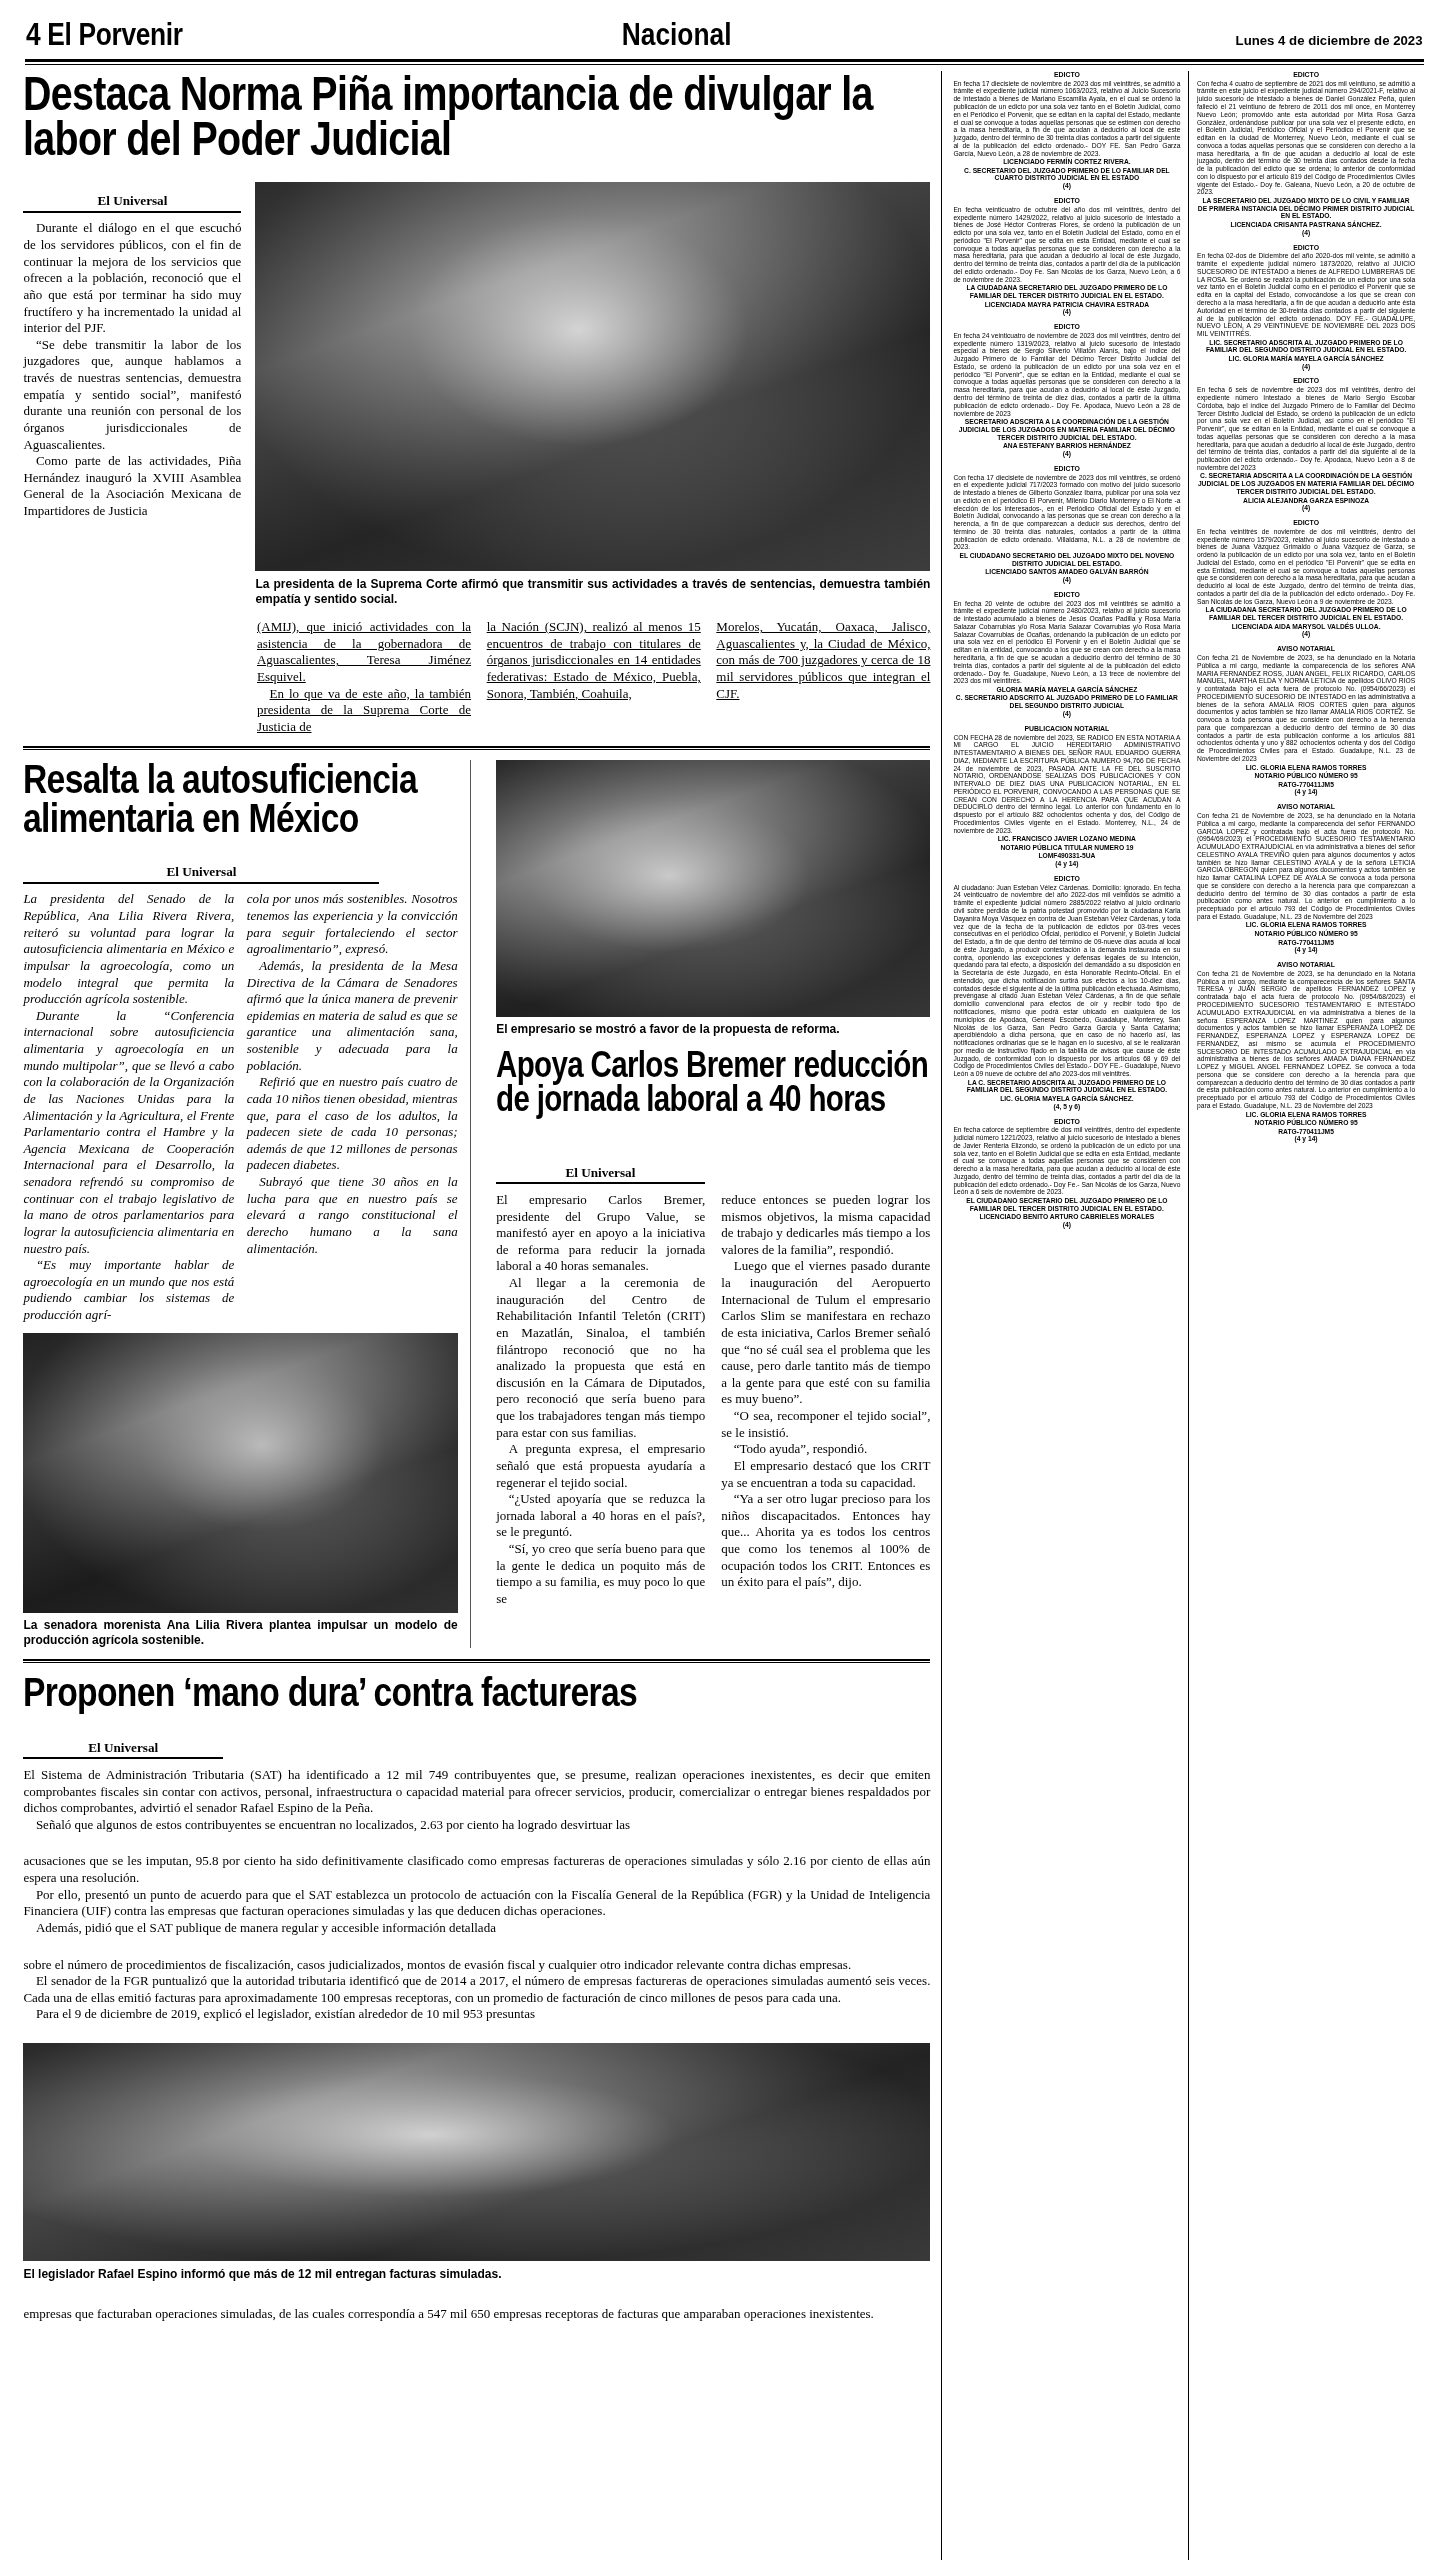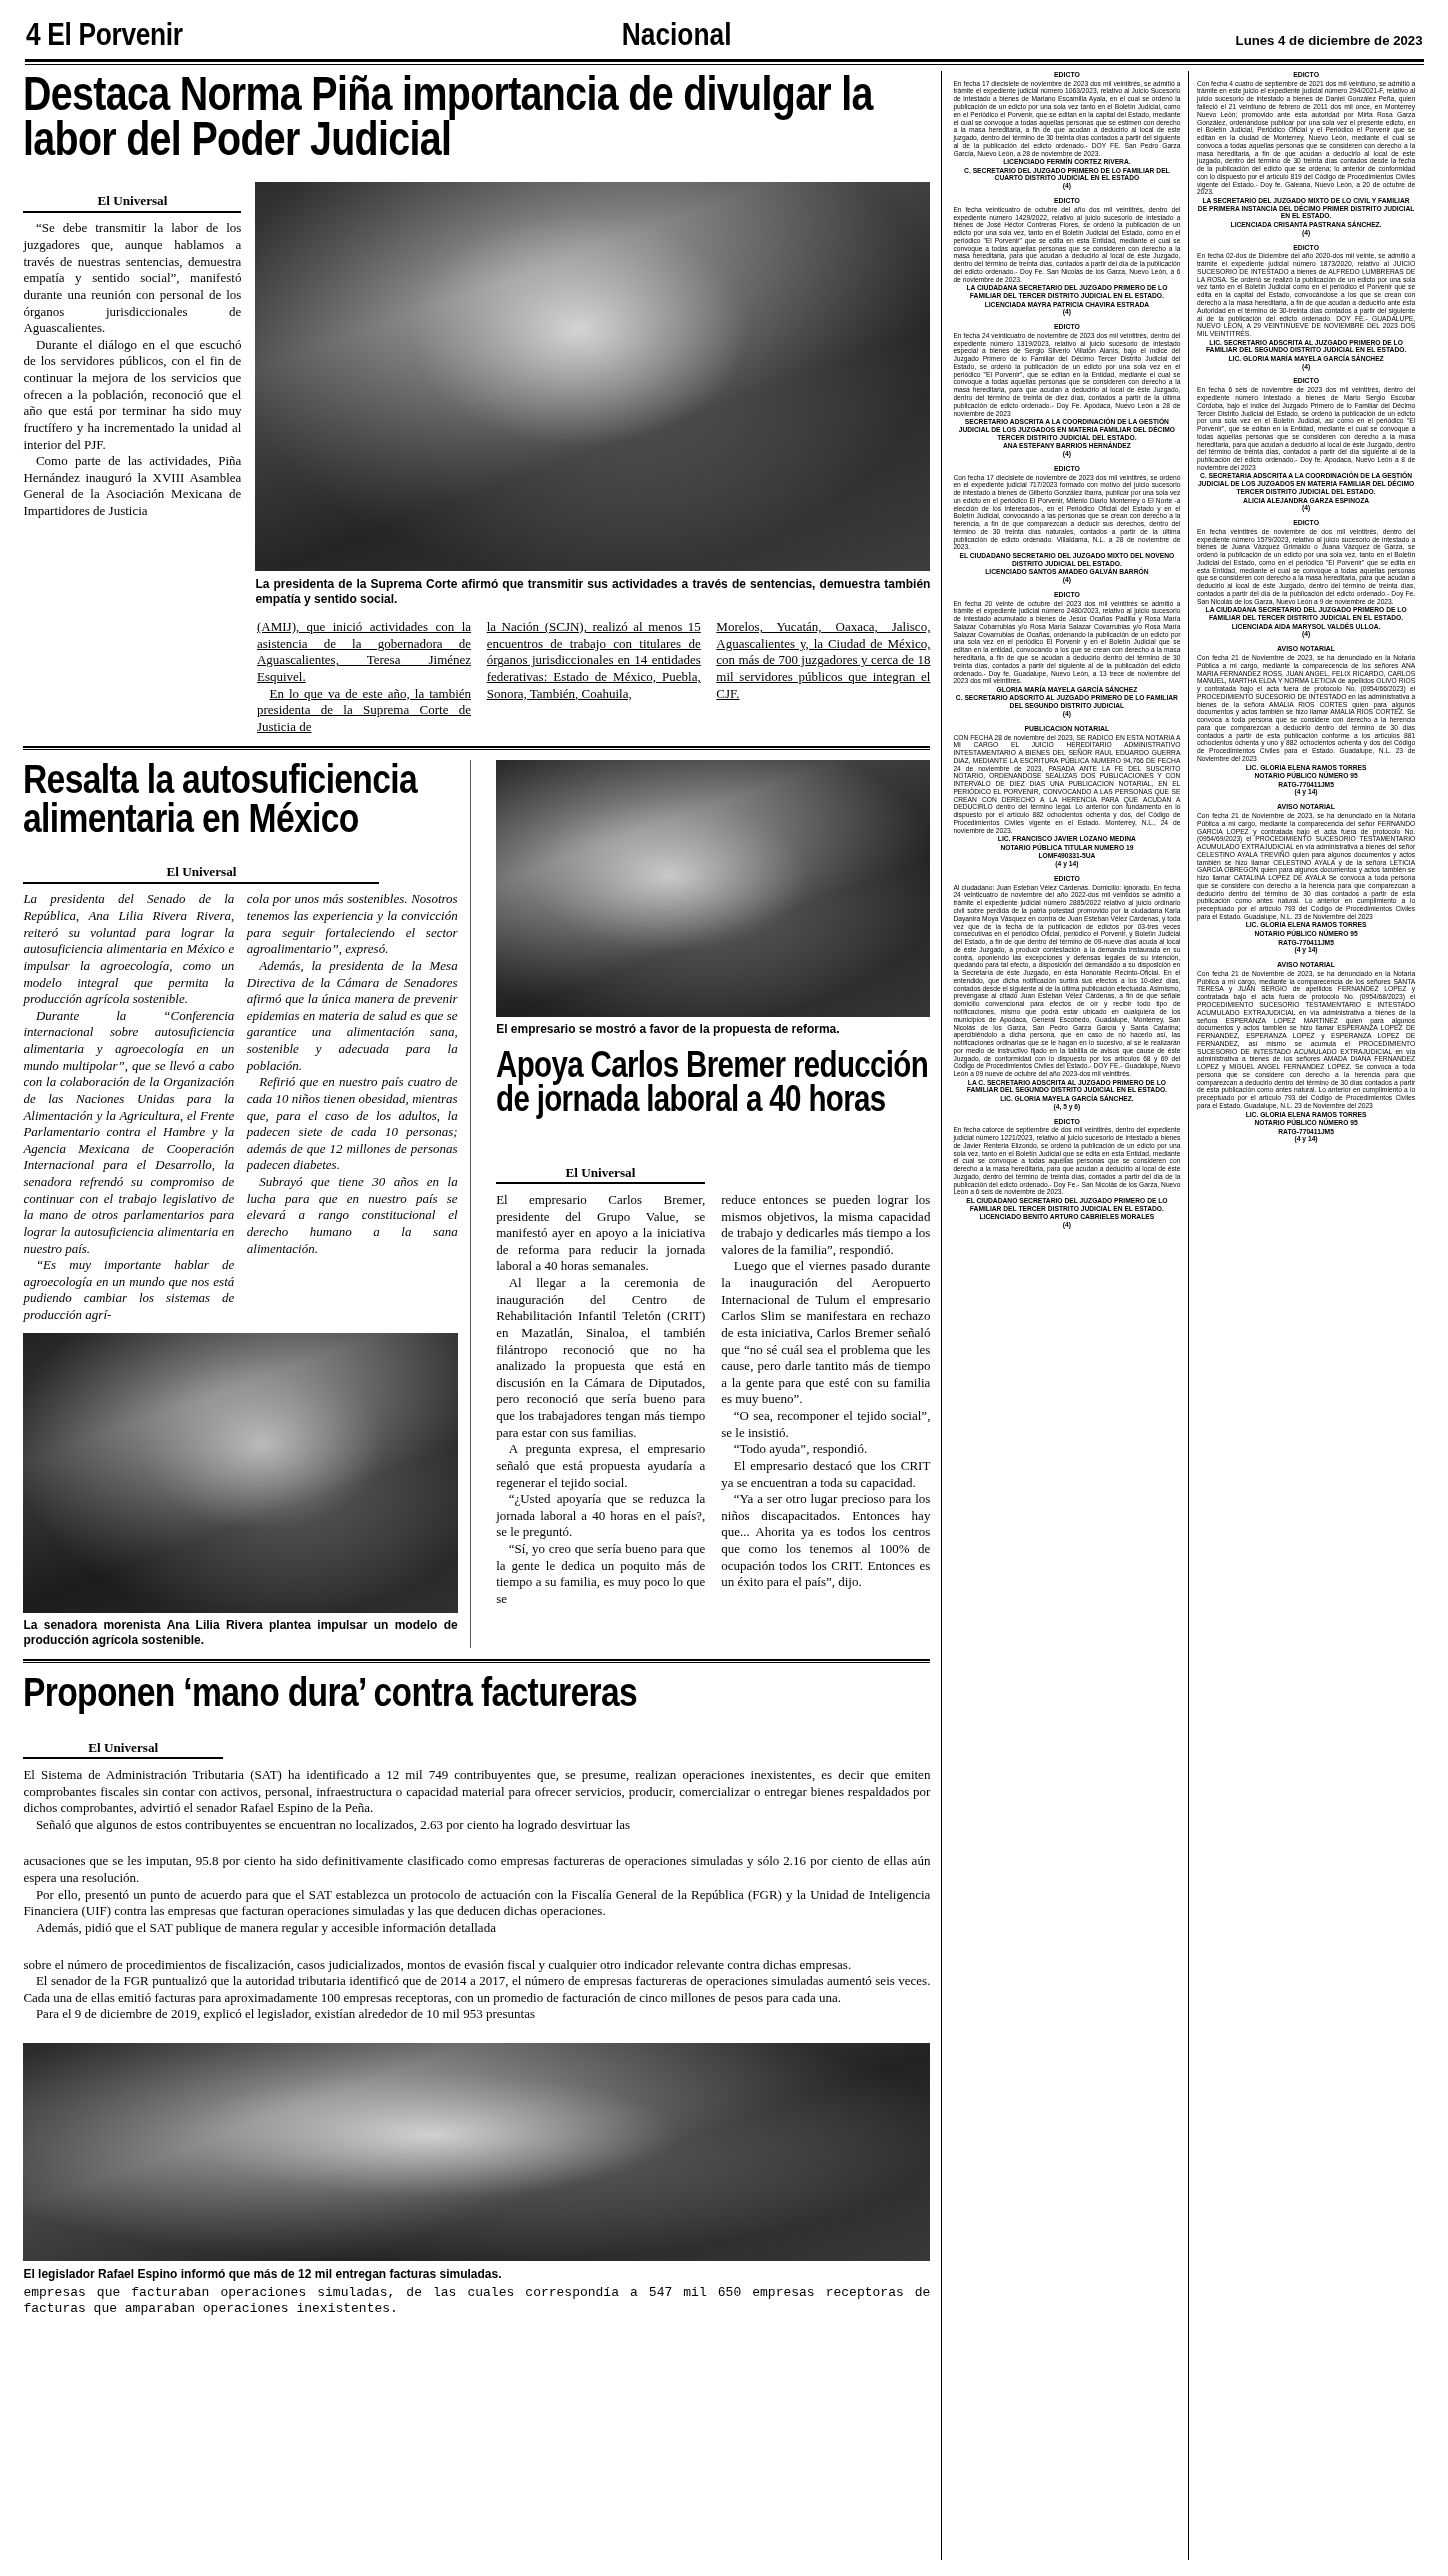--- a/index.html
+++ b/index.html
@@ -101,22 +101,22 @@
 
       <div class="art">
         <h1 class="hl hl-xl">Destaca Norma Piña importancia de divulgar la labor del Poder Judicial</h1>
 
         <div style="display:flex; gap:14px; margin-top:20px;">
           <div style="width:218px;">
             <div class="byline-wrap">
                 <span class="byline">El Universal</span>
               </div>
             <div class="cols">
+              <p>Durante el diálogo en el que escuchó de los servidores públicos, con el fin de continuar la mejora de los servicios que ofrecen a la población, reconoció que el año que está por terminar ha sido muy fructífero y ha incrementado la unidad al interior del PJF.</p>
               <p>“Se debe transmitir la labor de los juzgadores que, aunque hablamos a través de nuestras sentencias, demuestra empatía y sentido social”, manifestó durante una reunión con personal de los órganos jurisdiccionales de Aguascalientes.</p>
-              <p>Durante el diálogo en el que escuchó de los servidores públicos, con el fin de continuar la mejora de los servicios que ofrecen a la población, reconoció que el año que está por terminar ha sido muy fructífero y ha incrementado la unidad al interior del PJF.</p>
               <p>Como parte de las actividades, Piña Hernández inauguró la XVIII Asamblea General de la Asociación Mexicana de Impartidores de Justicia</p>
             </div>
           </div>
           <div style="flex:1;">
             <div class="photo" style="width:100%; height:389px;"></div>
             <div class="caption">La presidenta de la Suprema Corte afirmó que transmitir sus actividades a través de sentencias, demuestra también empatía y sentido social.</div>
           </div>
         </div>
 
         <div style="display:flex; gap:15.6px; margin-top:12.5px;text-decoration:underline;">
@@ -205,21 +205,21 @@
             <p>Además, pidió que el SAT publique de manera regular y accesible información detallada</p>
           </div>
           <div class="cols" style="flex:1;">
             <p class="first">sobre el número de procedimientos de fiscalización, casos judicializados, montos de evasión fiscal y cualquier otro indicador relevante contra dichas empresas.</p>
             <p>El senador de la FGR puntualizó que la autoridad tributaria identificó que de 2014 a 2017, el número de empresas factureras de operaciones simuladas aumentó seis veces. Cada una de ellas emitió facturas para aproximadamente 100 empresas receptoras, con un promedio de facturación de cinco millones de pesos para cada una.</p>
             <p>Para el 9 de diciembre de 2019, explicó el legislador, existían alrededor de 10 mil 953 presuntas</p>
           </div>
           <div style="flex:1;">
             <div class="photo p4" style="width:100%; height:218px;"></div>
             <div class="caption">El legislador Rafael Espino informó que más de 12 mil entregan facturas simuladas.</div>
-            <div class="cols" style="margin-top:3px;font-family:Liberation Mono, monospace;">
+            <div class="cols" style="margin-top:24px;">
               <p class="first">empresas que facturaban operaciones simuladas, de las cuales correspondía a 547 mil 650 empresas receptoras de facturas que amparaban operaciones inexistentes.</p>
             </div>
           </div>
         </div>
       </div>
 
     </div>
 
     <div class="edict-rail">
 

